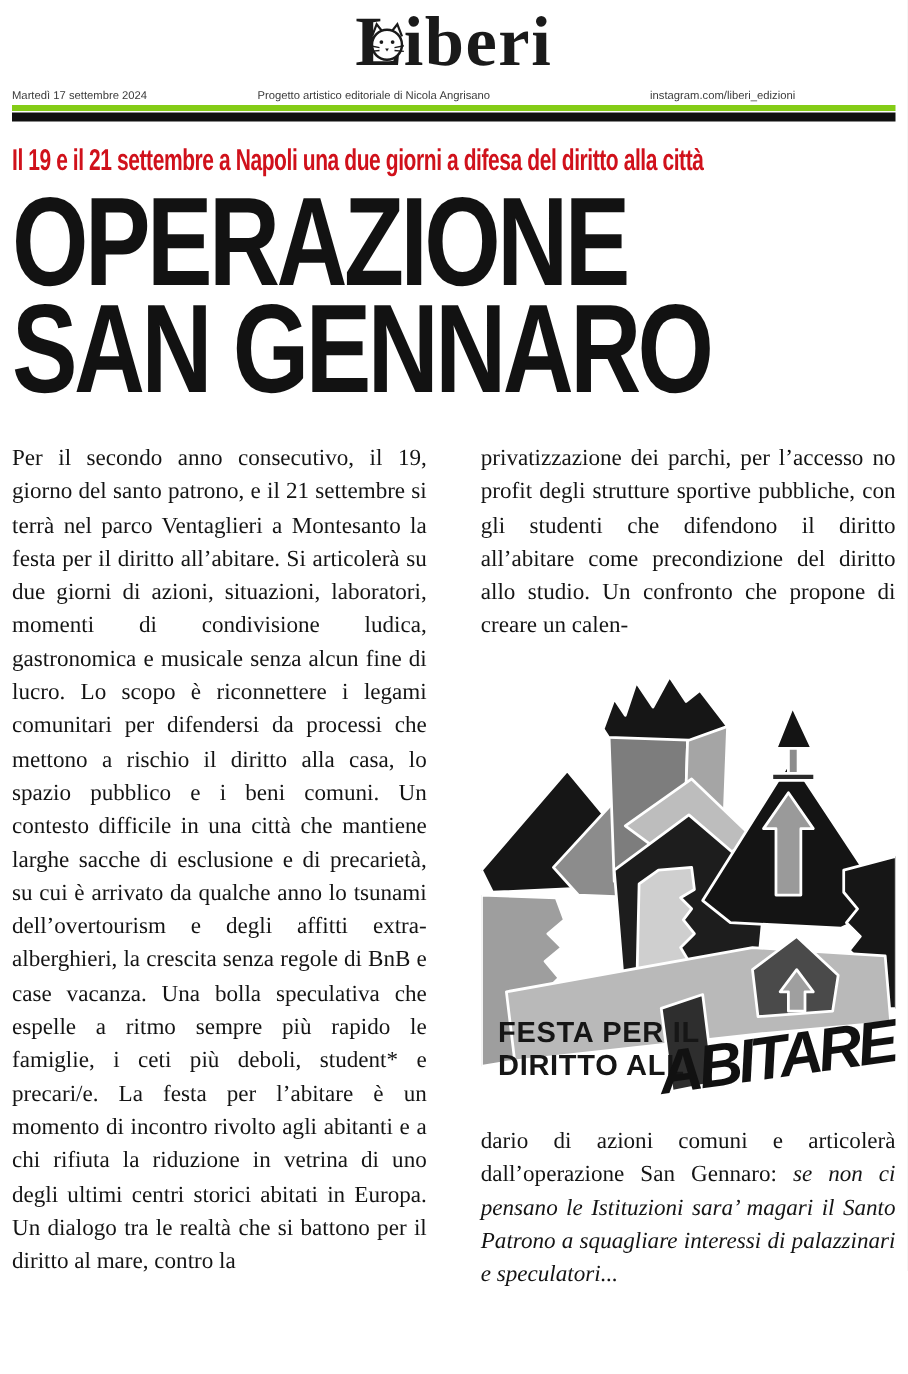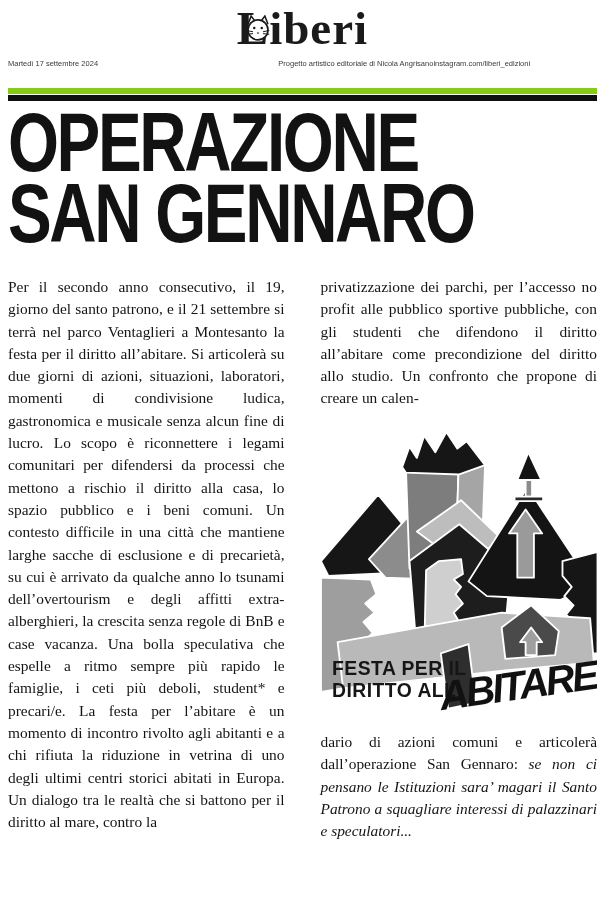--- a/index.html
+++ b/index.html
@@ -11,24 +11,24 @@
   
   .masthead { position:relative; text-align:center; padding-top:5px; height:58px; }
   .masthead-title {
     font-family:"Liberation Serif", serif; font-weight:700; font-size:47px;
     line-height:1; color:#1a1a1a; letter-spacing:1px;
   }
   .cat-icon { position:absolute; left:235px; top:13px; width:30px; height:30px; }
   
   .dateline {
     display:flex; align-items:flex-end; font-family:"Liberation Sans", sans-serif;
-    font-size:7.5px; color:#3a3a3a; padding:1px 0 20px; border-bottom:6px solid #84cc16;
+    font-size:7.5px; color:#3a3a3a; padding:1px 0 2px; border-bottom:4px solid #84cc16;
   }
   .dateline .dl-left { flex:1; text-align:left; }
-  .dateline .dl-center { flex:1.6; text-align:right; }
+  .dateline .dl-center { flex:1.6; text-align:left; }
   .dateline .dl-right { flex:1; text-align:left; }
   .rule-thick { height:6px; background:#101010; margin-top:1px; }
   
   .kicker-wrap { margin-top:15px; height:24px; overflow:visible; }
   .kicker {
     font-family:"Liberation Sans", sans-serif; font-weight:700; font-size:20px;
     color:#d0111b; white-space:nowrap; letter-spacing:-0.4px;
     transform:scaleX(0.70); transform-origin:left center; width:860px;
   }
   
@@ -70,33 +70,36 @@
     </svg>
   </header>
 
   <div class="dateline">
     <span class="dl-left">Martedì 17 settembre 2024</span>
     <span class="dl-center">Progetto artistico editoriale di Nicola Angrisano</span>
     <span class="dl-right">instagram.com/liberi_edizioni</span>
   </div>
   <div class="rule-thick"></div>
 
+  <div class="kicker-wrap">
+    <div class="kicker">Il 19 e il 21 settembre a Napoli una due giorni a difesa del diritto alla città</div>
+  </div>
 
   <h1 class="headline">
     <div>OPERAZIONE</div>
     <div>SAN GENNARO</div>
   </h1>
 
 
   <div class="article">
     <div class="col">
       <p>Per il secondo anno consecutivo, il 19, giorno del santo patrono, e il 21 settembre si terrà nel parco Ventaglieri a Montesanto la festa per il diritto all’abitare. Si articolerà su due giorni di azioni, situazioni, laboratori, momenti di condivisione ludica, gastronomica e musicale senza alcun fine di lucro. Lo scopo è riconnettere i legami comunitari per difendersi da processi che mettono a rischio il diritto alla casa, lo spazio pubblico e i beni comuni. Un contesto difficile in una città che mantiene larghe sacche di esclusione e di precarietà, su cui è arrivato da qualche anno lo tsunami dell’overtourism e degli affitti extra-alberghieri, la crescita senza regole di BnB e case vacanza. Una bolla speculativa che espelle a ritmo sempre più rapido le famiglie, i ceti più deboli, student* e precari/e. La festa per l’abitare è un momento di incontro rivolto agli abitanti e a chi rifiuta la riduzione in vetrina di uno degli ultimi centri storici abitati in Europa. Un dialogo tra le realtà che si battono per il diritto al mare, contro la</p>
     </div>
     <div class="col">
-      <p>privatizzazione dei parchi, per l’accesso no profit alle pubblico sportive pubbliche, con gli studenti che difendono il diritto all’abitare come precondizione del diritto allo studio. Un confronto che propone di creare un calen-</p>
+      <p>privatizzazione dei parchi, per l’accesso no profit degli strutture sportive pubbliche, con gli studenti che difendono il diritto all’abitare come precondizione del diritto allo studio. Un confronto che propone di creare un calen-</p>
 
       <svg class="illo" viewBox="0 0 300 330" aria-hidden="true">
         <g stroke="#ffffff" stroke-width="2" stroke-linejoin="round">
 
           <polygon points="0,152 62,80 120,150 96,164 8,168" fill="#161616"></polygon>
 
           <polygon points="0,170 54,172 60,188 48,198 58,208 46,218 56,230 44,242 52,254 36,288 0,294" fill="#9e9e9e"></polygon>
 
           <polygon points="52,150 98,100 140,152 120,172 70,170" fill="#8c8c8c"></polygon>
 

